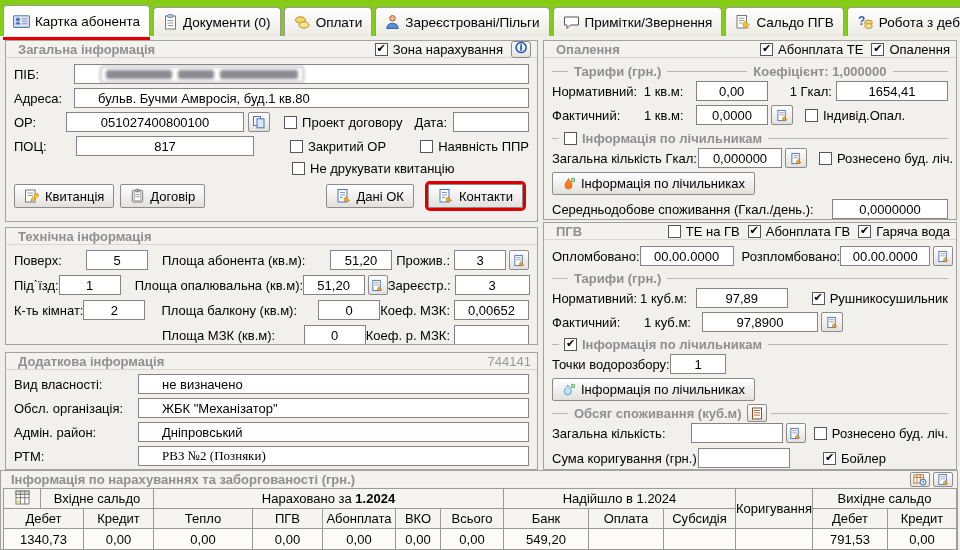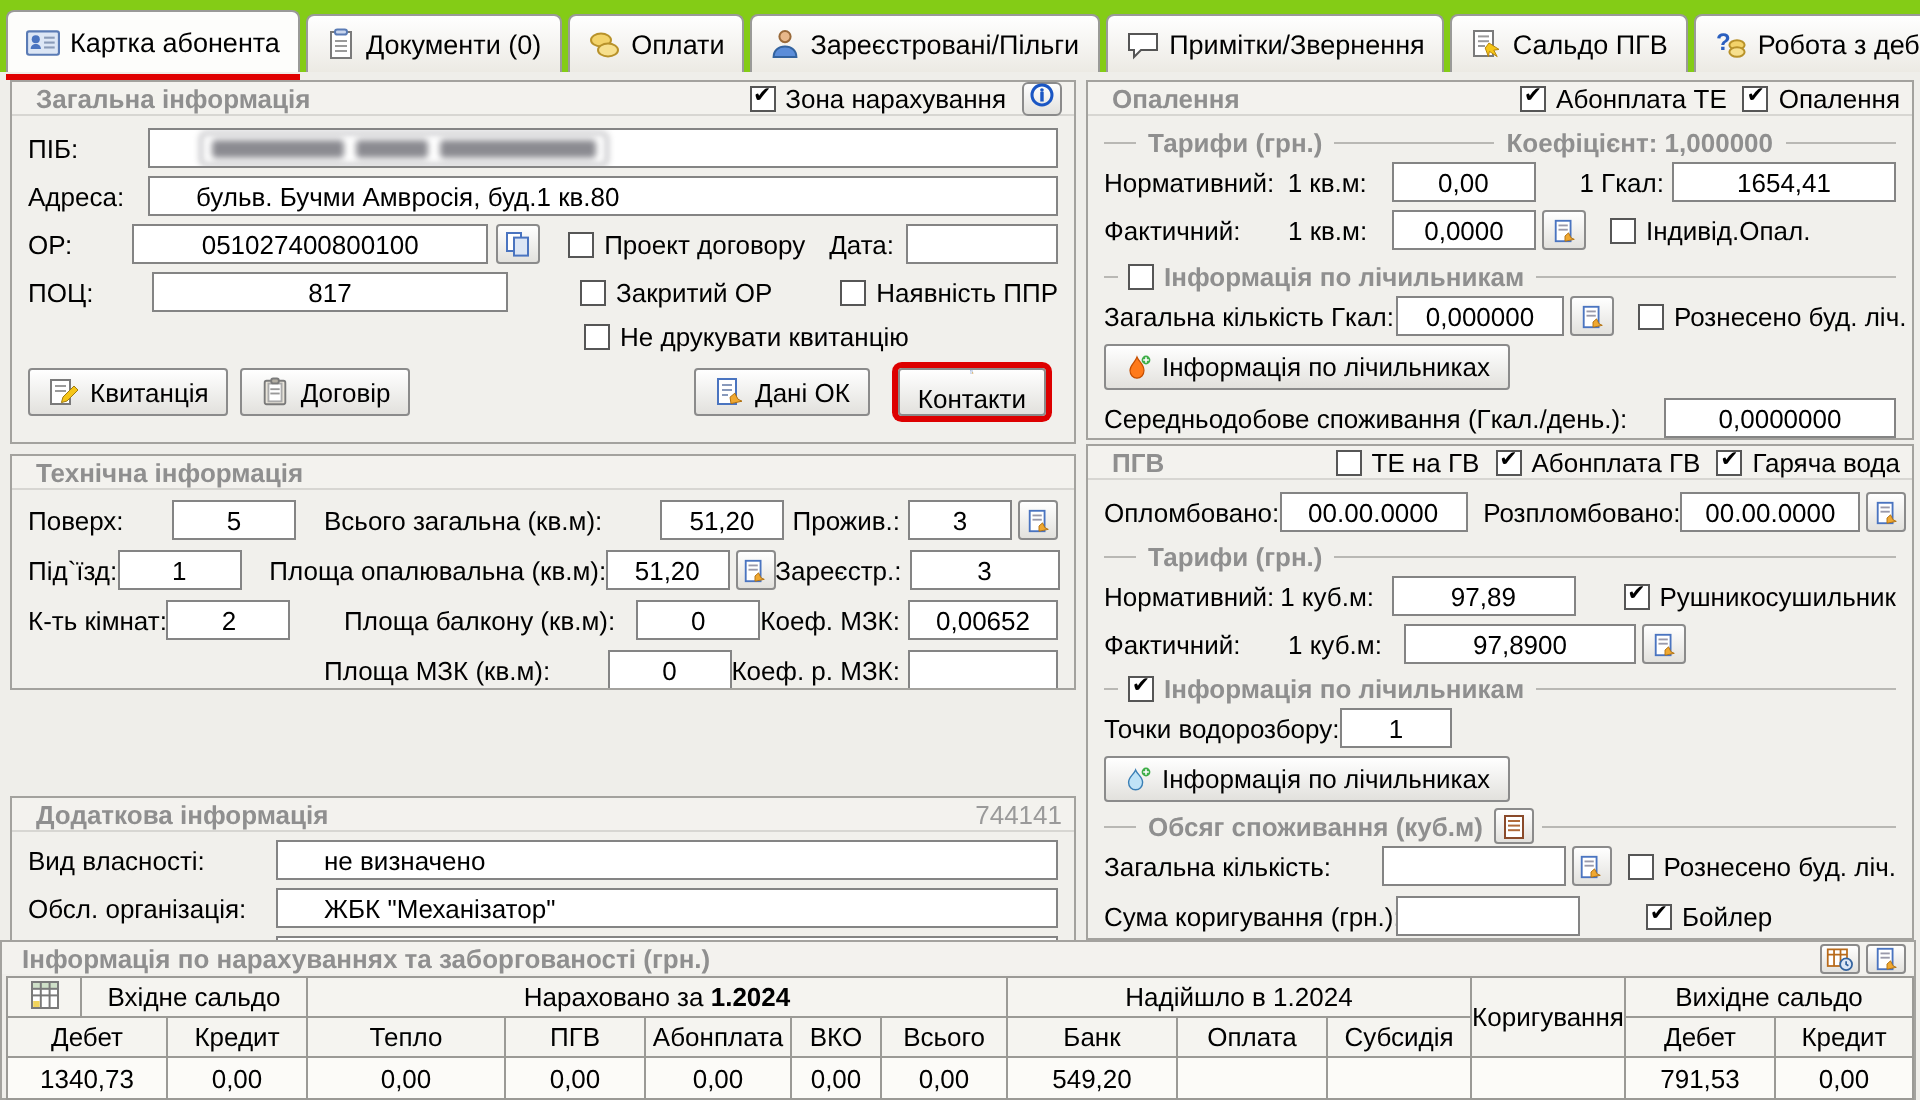--- a/index.html
+++ b/index.html
@@ -29,21 +29,21 @@
   .fld.left{justify-content:flex-start;padding-left:23px;}
   .chk{width:13px;height:13px;border:1px solid #565656;background:#fff;display:inline-flex;
     align-items:center;justify-content:center;flex:none;cursor:default;}
   .chk.checked::after{content:"✔";font-size:11px;font-weight:bold;color:#000;line-height:1;margin-top:-1px;}
   .chk-lbl{margin-left:5px;white-space:nowrap;}
   .btn{height:24px;display:inline-flex;align-items:center;gap:5px;padding:0 9px;
     border:1px solid #8b8b8b;border-radius:2px;background:linear-gradient(#ffffff,#e2e1dd);
     font-size:13px;cursor:default;white-space:nowrap;}
   .mini-btn{width:22px;height:20px;border:1px solid #8b8b8b;border-radius:2px;flex:none;
     background:linear-gradient(#ffffff,#e2e1dd);display:inline-flex;align-items:center;justify-content:center;cursor:default;}
-  .hl-red{box-shadow:0 0 0 3px #dd0000;flex-direction:column;}
+  .hl-red{box-shadow:0 0 0 3px #dd0000;}
   .sep{display:flex;align-items:center;height:14px;margin:4px 8px 0;color:#8f8f8f;font-weight:bold;white-space:nowrap;}
   .sep .line{height:0;border-top:1px solid #b9b8b4;flex:none;}
   .sep .line.grow{flex:1;}
   .sep .s-lbl{margin:0 6px;}
   .info-btn{width:20px;height:17px;border:1px solid #8b8b8b;border-radius:3px;
     background:linear-gradient(#ffffff,#e2e1dd);display:inline-flex;align-items:center;justify-content:center;
     color:#1a56c4;font-weight:bold;font-size:12px;cursor:default;}
   .blur-wrap{display:flex;gap:6px;align-items:center;border:1px solid #86868c;border-radius:3px;
     padding:3px 5px;filter:blur(1.6px);margin-left:2px;}
   .blur-blob{height:9px;background:#8b8b91;border-radius:2px;}
@@ -219,21 +219,21 @@
     </div>
   </div>
 
   <div class="panel" style="left:5px;top:227px;width:533px;height:118px;">
     <div class="panel-header">
         <span>Технічна інформація</span>
       </div>
     <div class="row" style="margin-top:5px;">
       <span class="lbl" style="width:72px;">Поверх:</span>
       <div class="fld" style="width:62px;">5</div>
-      <span class="lbl" style="margin-left:14px;width:168px;">Всього загальна (кв.м):</span>
+      <span class="lbl" style="margin-left:14px;width:168px;">Площа абонента (кв.м):</span>
       <div class="fld" style="width:62px;">51,20</div>
       <span class="lbl" style="margin-left:auto;margin-right:4px;">Прожив.:</span>
       <div class="fld" style="width:52px;">3</div>
       <span class="mini-btn" style="margin-left:3px;width:20px;">
         <svg width="13" height="13" viewBox="0 0 14 14">
             <rect x="2" y="1.5" width="8" height="11" fill="#fff" stroke="#4a74c0"></rect>
             <line x1="3.5" y1="4" x2="8.5" y2="4" stroke="#99a"></line>
             <line x1="3.5" y1="6.3" x2="8.5" y2="6.3" stroke="#99a"></line>
             <path d="M7 12.5l5-1-1.8-.9-1.3-2.6-1.9 1.7z" fill="#f0a830" stroke="#b07010" stroke-width="0.5"></path>
           </svg>
@@ -251,34 +251,34 @@
             <line x1="3.5" y1="6.3" x2="8.5" y2="6.3" stroke="#99a"></line>
             <path d="M7 12.5l5-1-1.8-.9-1.3-2.6-1.9 1.7z" fill="#f0a830" stroke="#b07010" stroke-width="0.5"></path>
           </svg>
       </span>
       <span class="lbl" style="margin-left:auto;margin-right:4px;">Зареєстр.:</span>
       <div class="fld" style="width:75px;">3</div>
     </div>
     <div class="row" style="margin-top:5px;">
       <span class="lbl" style="width:72px;">К-ть кімнат:</span>
       <div class="fld" style="width:62px;">2</div>
-      <span class="lbl" style="margin-left:16px;width:168px;text-align:center;">Площа балкону (кв.м):</span>
+      <span class="lbl" style="margin-left:16px;width:168px;">Площа балкону (кв.м):</span>
       <div class="fld" style="width:62px;">0</div>
       <span class="lbl" style="margin-left:auto;margin-right:4px;">Коеф. МЗК:</span>
       <div class="fld" style="width:75px;">0,00652</div>
     </div>
     <div class="row" style="margin-top:5px;">
       <span class="lbl" style="margin-left:148px;width:168px;">Площа МЗК (кв.м):</span>
       <div class="fld" style="width:62px;">0</div>
       <span class="lbl" style="margin-left:auto;margin-right:4px;">Коеф. р. МЗК:</span>
       <div class="fld" style="width:75px;"></div>
     </div>
   </div>
 
-  <div class="panel" style="left:5px;top:352px;width:533px;height:118px;margin-top:46px;">
+  <div class="panel" style="left:5px;top:352px;width:533px;height:118px;">
     <div class="panel-header">
       <span>Додаткова інформація</span>
         <span class="sp"></span>
       <span style="font-weight:normal;color:#9a9a9a;">744141</span>
     </div>
     <div class="row">
       <span class="lbl" style="width:124px;">Вид власності:</span>
       <div class="fld left" style="flex:1;text-align:center;">не визначено</div>
     </div>
     <div class="row">

